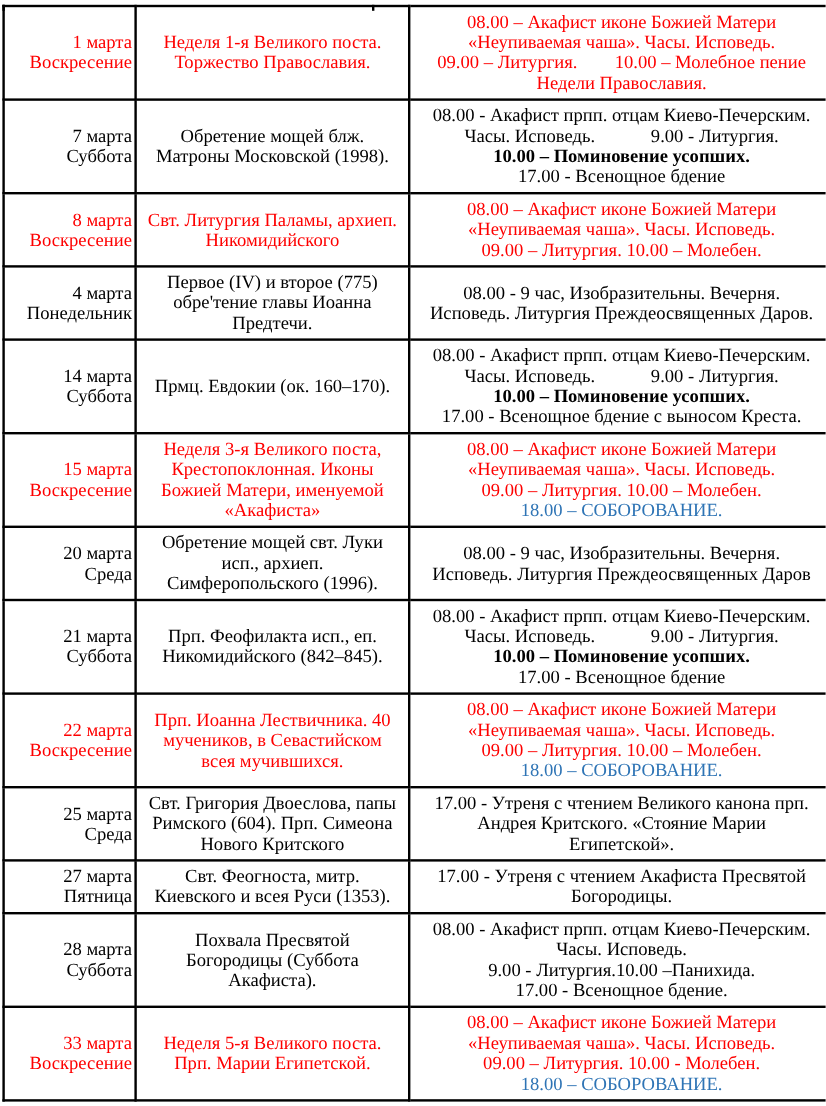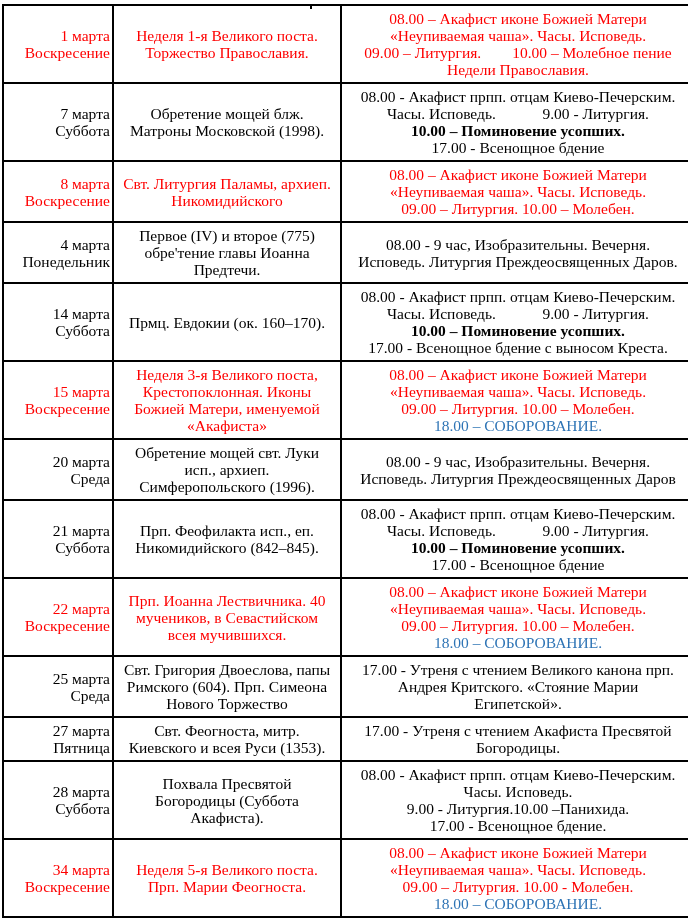--- a/index.html
+++ b/index.html
@@ -221,21 +221,21 @@
     </tr>
 
     <tr>
       <td class="c-date">
             <div class="line">25 марта</div>
             <div class="line">Среда</div>
           </td>
       <td class="c-feast">
             <div class="line">Свт. Григория Двоеслова, папы</div>
             <div class="line">Римского (604). Прп. Симеона</div>
-            <div class="line">Нового Торжество</div>
+            <div class="line">Нового Критского</div>
           </td>
       <td class="c-sched">
             <div class="line">17.00 - Утреня с чтением Великого канона прп.</div>
             <div class="line">Андрея Критского. «Стояние Марии</div>
             <div class="line">Египетской».</div>
           </td>
     </tr>
 
     <tr>
       <td class="c-date">
@@ -265,26 +265,26 @@
       <td class="c-sched">
             <div class="line">08.00 - Акафист прпп. отцам Киево-Печерским.</div>
             <div class="line">Часы. Исповедь.</div>
             <div class="line">9.00 - Литургия.10.00 –Панихида.</div>
             <div class="line">17.00 - Всенощное бдение.</div>
           </td>
     </tr>
 
     <tr>
       <td class="c-date">
-            <div class="line red">34 марта</div>
+            <div class="line red">33 марта</div>
             <div class="line red">Воскресение</div>
           </td>
       <td class="c-feast">
             <div class="line red">Неделя 5-я Великого поста.</div>
-            <div class="line red">Прп. Марии Феогноста.</div>
+            <div class="line red">Прп. Марии Египетской.</div>
           </td>
       <td class="c-sched">
             <div class="line red">08.00 – Акафист иконе Божией Матери</div>
             <div class="line red">«Неупиваемая чаша». Часы. Исповедь.</div>
             <div class="line red">09.00 – Литургия. 10.00 - Молебен.</div>
             <div class="line blue">18.00 – СОБОРОВАНИЕ.</div>
           </td>
     </tr>
   </tbody>
   </table>

